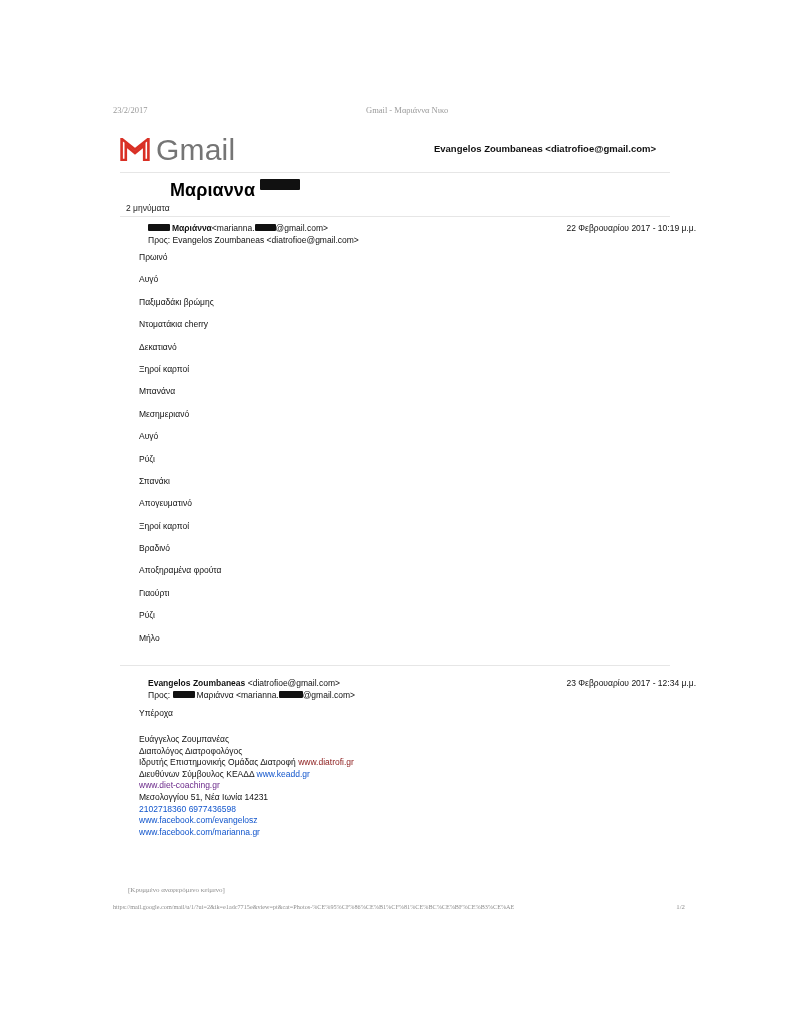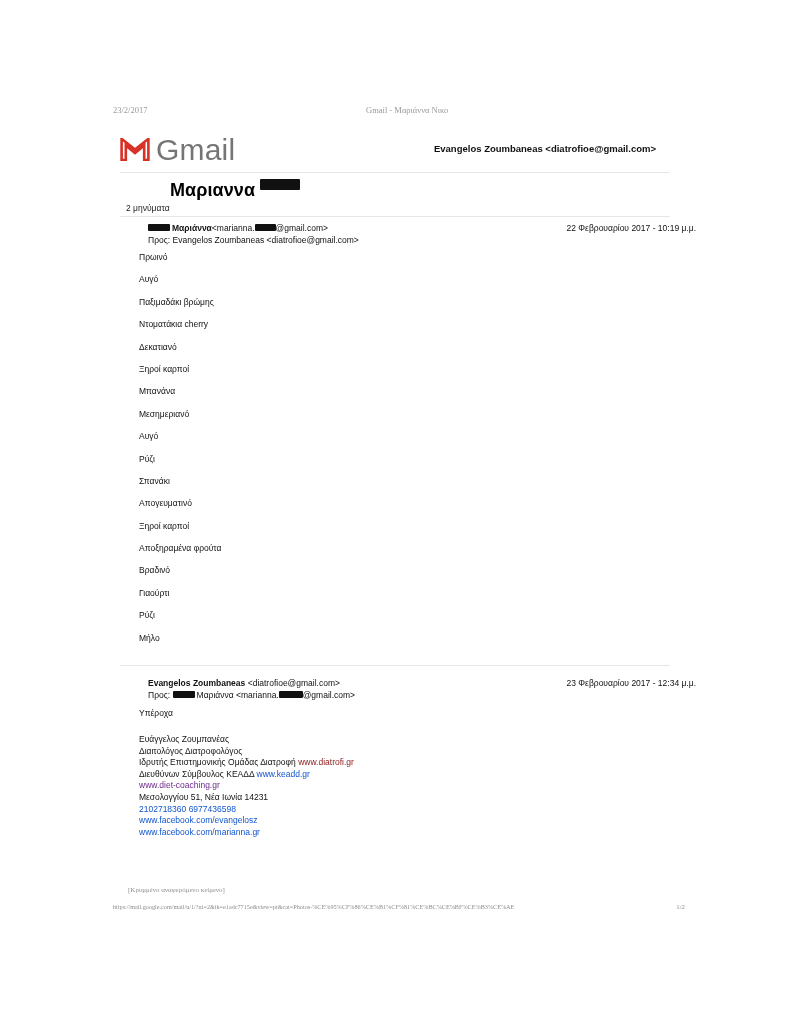--- a/index.html
+++ b/index.html
@@ -271,22 +271,22 @@
     <div class="bl-item">Ντοματάκια cherry</div>
     <div class="bl-item">Δεκατιανό</div>
     <div class="bl-item">Ξηροί καρποί</div>
     <div class="bl-item">Μπανάνα</div>
     <div class="bl-item">Μεσημεριανό</div>
     <div class="bl-item">Αυγό</div>
     <div class="bl-item">Ρύζι</div>
     <div class="bl-item">Σπανάκι</div>
     <div class="bl-item">Απογευματινό</div>
     <div class="bl-item">Ξηροί καρποί</div>
+    <div class="bl-item">Βραδινό</div>
     <div class="bl-item">Αποξηραμένα φρούτα</div>
-    <div class="bl-item">Βραδινό</div>
     <div class="bl-item">Γιαούρτι</div>
     <div class="bl-item">Ρύζι</div>
     <div class="bl-item">Μήλο</div>
   </div>
 
   <div class="rule r3"></div>
 
   <div class="msg-head m2">
     <div class="mh-row">
       <span class="mh-from">Evangelos Zoumbaneas</span>

